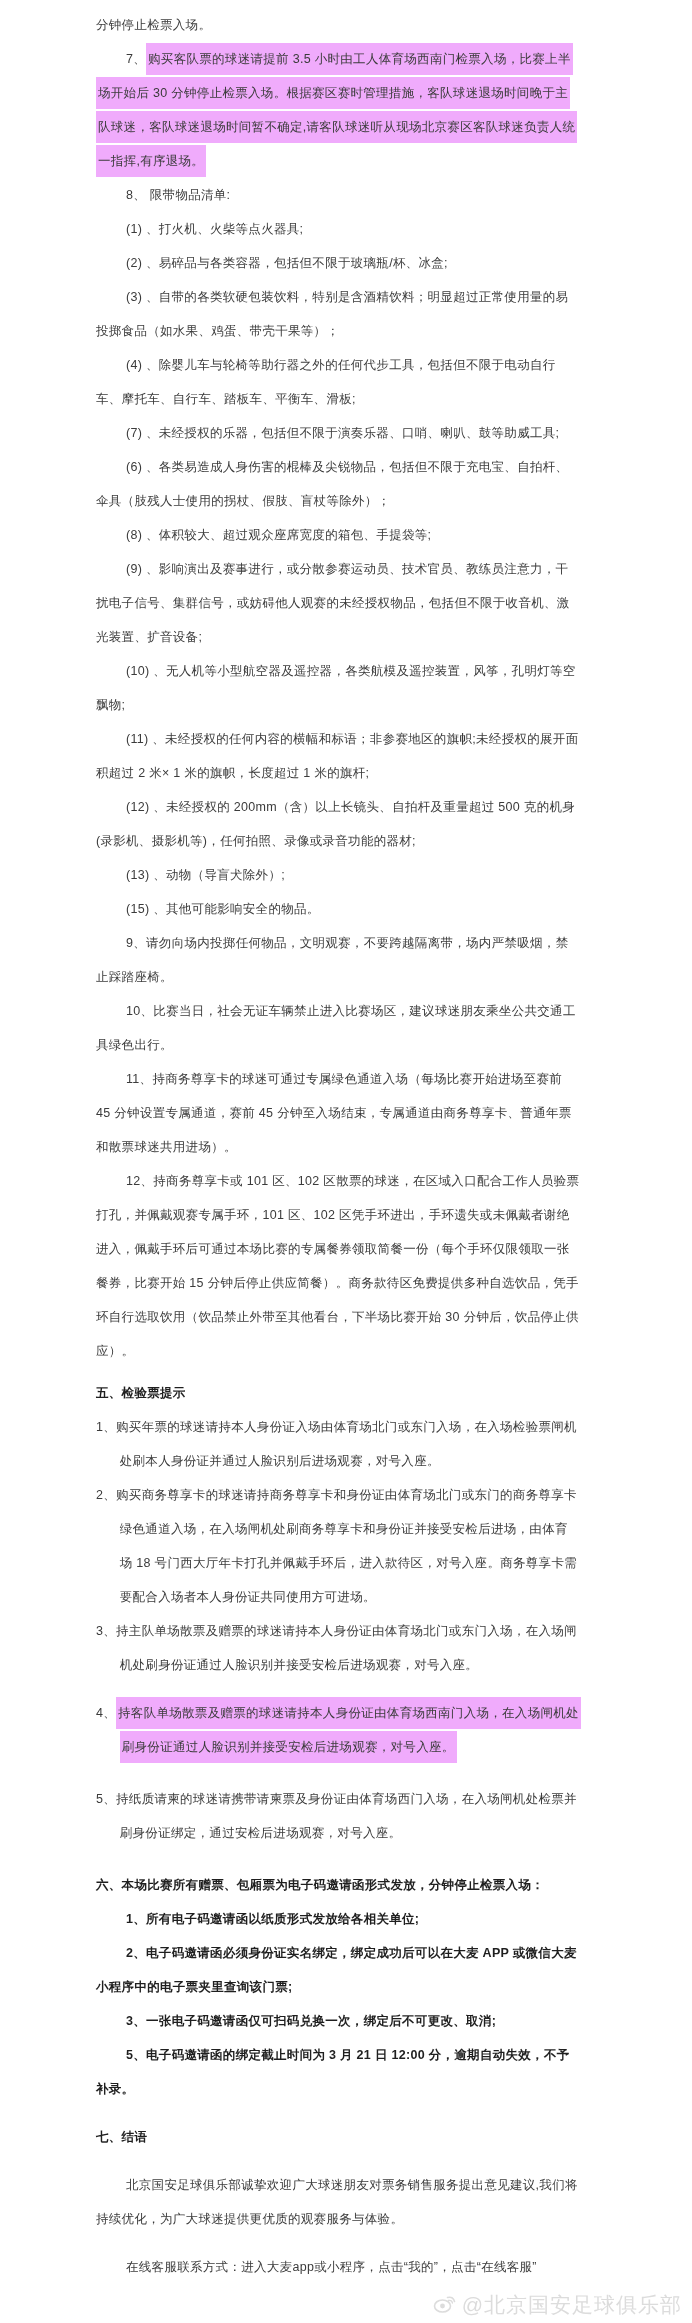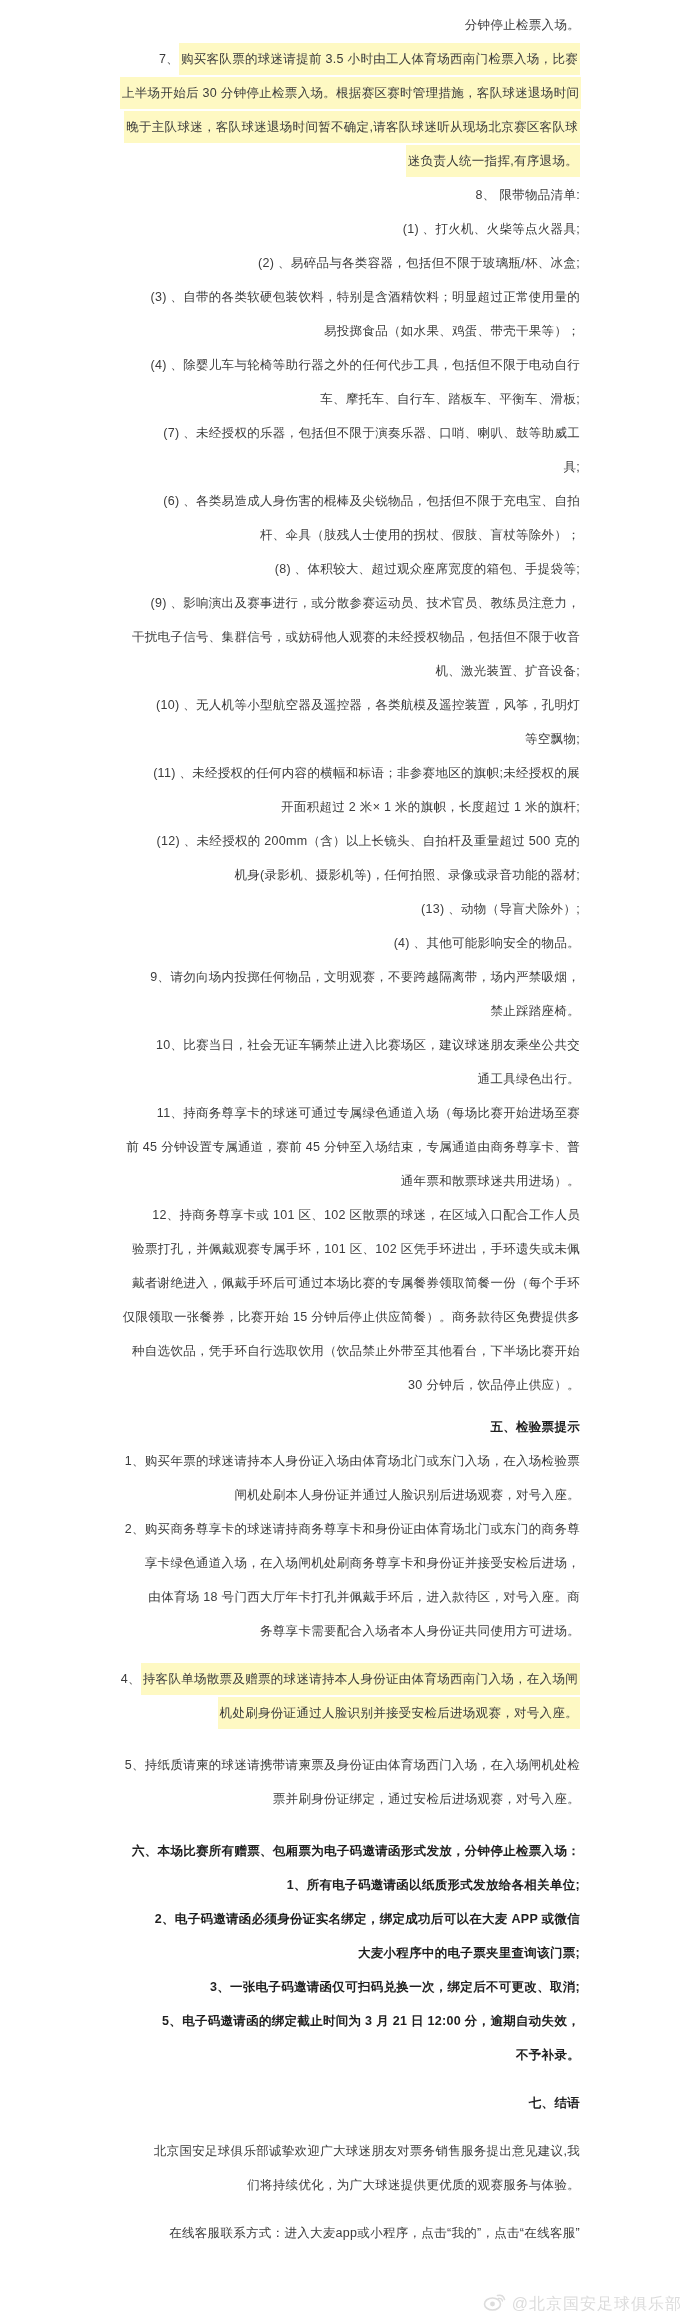--- a/index.html
+++ b/index.html
@@ -3,51 +3,50 @@
 <meta charset="utf-8">
 <style>
   html, body { margin: 0; padding: 0; background: #ffffff; }
   .page {
     position: relative;
     width: 692px;
     height: 2323px;
     overflow: hidden;
     box-sizing: border-box;
     background: #ffffff;
-    padding: 8px 112px 0 120px;
+    padding: 8px 112px 0 96px;
     font-family: "Liberation Sans", "DejaVu Sans", sans-serif;
     font-size: 12.5px;
     line-height: 34px;
     color: #3b3b3b;
     letter-spacing: 0.3px;
-    text-align: right;
   }
   p { margin: 0; }
   .indent { text-indent: 2.4em; }     
   .hang   { padding-left: 1.9em; text-indent: -1.9em; } 
   .bold   { font-weight: bold; color: #1f1f1f; }
   mark.hl {
-    background: #fef9c3;
+    background: #f0abfc;
     color: inherit;
     padding: 9px 2px;
     box-decoration-break: clone;
     -webkit-box-decoration-break: clone;
   }
   .gap-sm { margin-top: 8px; font-family: Liberation Serif, serif; }
   .gap-md { margin-top: 14px; }
   .gap-lg { margin-top: 18px; }
   .watermark {
     position: absolute;
     right: 10px;
     bottom: 6px;
     display: flex;
     align-items: center;
     gap: 5px;
     color: #dcdcdc;
-    font-size: 16px;
+    font-size: 21px;
     letter-spacing: 1px;
     line-height: 22px;
   }
 </style>
 </head>
 <body>
 
 <div class="page">
 
   <p>分钟停止检票入场。</p>
@@ -61,31 +60,32 @@
   <p class="indent">(3) 、自带的各类软硬包装饮料，特别是含酒精饮料；明显超过正常使用量的易投掷食品（如水果、鸡蛋、带壳干果等）；</p>
   <p class="indent">(4) 、除婴儿车与轮椅等助行器之外的任何代步工具，包括但不限于电动自行车、摩托车、自行车、踏板车、平衡车、滑板;</p>
   <p class="indent">(7) 、未经授权的乐器，包括但不限于演奏乐器、口哨、喇叭、鼓等助威工具;</p>
   <p class="indent">(6) 、各类易造成人身伤害的棍棒及尖锐物品，包括但不限于充电宝、自拍杆、伞具（肢残人士使用的拐杖、假肢、盲杖等除外）；</p>
   <p class="indent">(8) 、体积较大、超过观众座席宽度的箱包、手提袋等;</p>
   <p class="indent">(9) 、影响演出及赛事进行，或分散参赛运动员、技术官员、教练员注意力，干扰电子信号、集群信号，或妨碍他人观赛的未经授权物品，包括但不限于收音机、激光装置、扩音设备;</p>
   <p class="indent">(10) 、无人机等小型航空器及遥控器，各类航模及遥控装置，风筝，孔明灯等空飘物;</p>
   <p class="indent">(11) 、未经授权的任何内容的横幅和标语；非参赛地区的旗帜;未经授权的展开面积超过 2 米× 1 米的旗帜，长度超过 1 米的旗杆;</p>
   <p class="indent">(12) 、未经授权的 200mm（含）以上长镜头、自拍杆及重量超过 500 克的机身(录影机、摄影机等)，任何拍照、录像或录音功能的器材;</p>
   <p class="indent">(13) 、动物（导盲犬除外）;</p>
-  <p class="indent">(4) 、其他可能影响安全的物品。</p>
+  <p class="indent">(15) 、其他可能影响安全的物品。</p>
 
   <p class="indent">9、请勿向场内投掷任何物品，文明观赛，不要跨越隔离带，场内严禁吸烟，禁止踩踏座椅。</p>
   <p class="indent">10、比赛当日，社会无证车辆禁止进入比赛场区，建议球迷朋友乘坐公共交通工具绿色出行。</p>
   <p class="indent">11、持商务尊享卡的球迷可通过专属绿色通道入场（每场比赛开始进场至赛前 45 分钟设置专属通道，赛前 45 分钟至入场结束，专属通道由商务尊享卡、普通年票和散票球迷共用进场）。</p>
   <p class="indent">12、持商务尊享卡或 101 区、102 区散票的球迷，在区域入口配合工作人员验票打孔，并佩戴观赛专属手环，101 区、102 区凭手环进出，手环遗失或未佩戴者谢绝进入，佩戴手环后可通过本场比赛的专属餐券领取简餐一份（每个手环仅限领取一张餐券，比赛开始 15 分钟后停止供应简餐）。商务款待区免费提供多种自选饮品，凭手环自行选取饮用（饮品禁止外带至其他看台，下半场比赛开始 30 分钟后，饮品停止供应）。</p>
 
   <p class="bold gap-sm">五、检验票提示</p>
 
   <p class="hang"><span>1、</span><span>购买年票的球迷请持本人身份证入场由体育场北门或东门入场，在入场检验票闸机处刷本人身份证并通过人脸识别后进场观赛，对号入座。</span></p>
   <p class="hang"><span>2、</span><span>购买商务尊享卡的球迷请持商务尊享卡和身份证由体育场北门或东门的商务尊享卡绿色通道入场，在入场闸机处刷商务尊享卡和身份证并接受安检后进场，由体育场 18 号门西大厅年卡打孔并佩戴手环后，进入款待区，对号入座。商务尊享卡需要配合入场者本人身份证共同使用方可进场。</span></p>
+  <p class="hang"><span>3、</span><span>持主队单场散票及赠票的球迷请持本人身份证由体育场北门或东门入场，在入场闸机处刷身份证通过人脸识别并接受安检后进场观赛，对号入座。</span></p>
   <p class="hang gap-md"><span>4、</span><mark class="hl">持客队单场散票及赠票的球迷请持本人身份证由体育场西南门入场，在入场闸机处刷身份证通过人脸识别并接受安检后进场观赛，对号入座。</mark></p>
   <p class="hang gap-lg"><span>5、</span><span>持纸质请柬的球迷请携带请柬票及身份证由体育场西门入场，在入场闸机处检票并刷身份证绑定，通过安检后进场观赛，对号入座。</span></p>
 
   <p class="bold gap-lg">六、本场比赛所有赠票、包厢票为电子码邀请函形式发放，分钟停止检票入场：</p>
 
   <p class="indent bold">1、所有电子码邀请函以纸质形式发放给各相关单位;</p>
   <p class="indent bold">2、电子码邀请函必须身份证实名绑定，绑定成功后可以在大麦 APP 或微信大麦小程序中的电子票夹里查询该门票;</p>
   <p class="indent bold">3、一张电子码邀请函仅可扫码兑换一次，绑定后不可更改、取消;</p>
   <p class="indent bold">5、电子码邀请函的绑定截止时间为 3 月 21 日 12:00 分，逾期自动失效，不予补录。</p>
 

